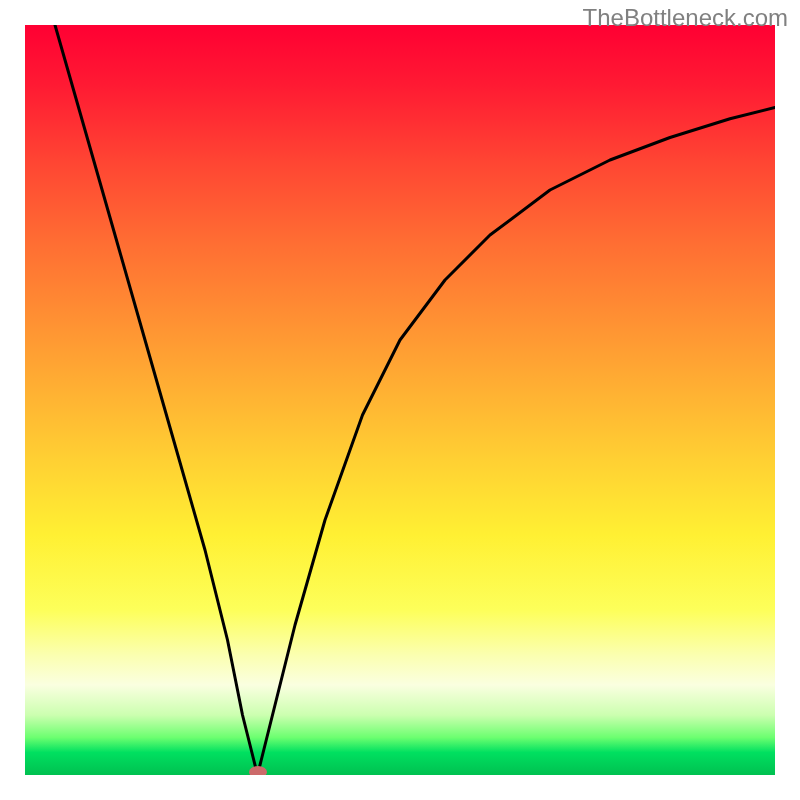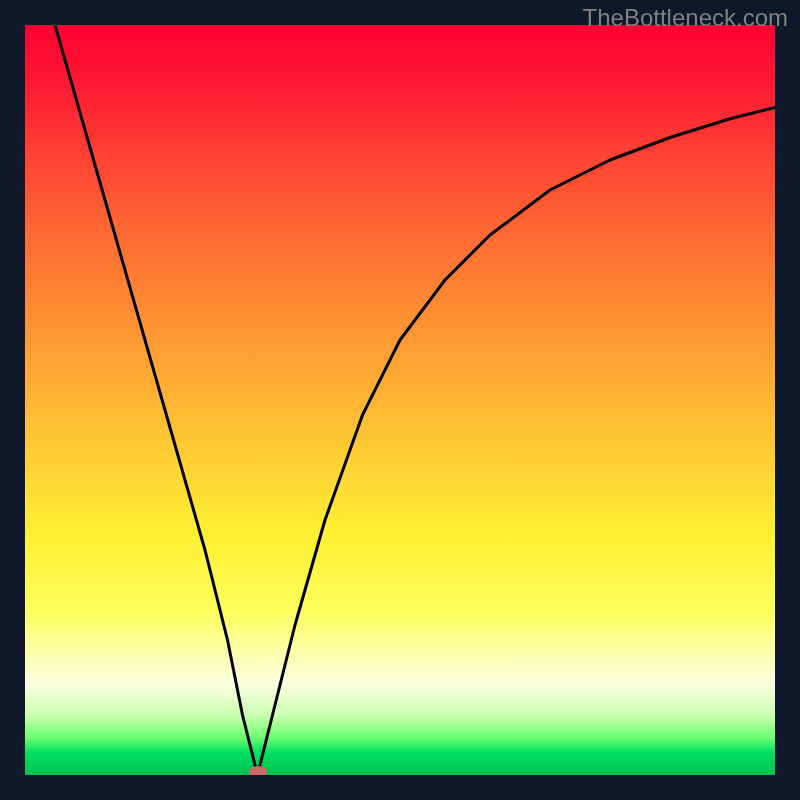--- a/index.html
+++ b/index.html
@@ -1,21 +1,21 @@
 <!DOCTYPE html>
 <html><head>
 <meta charset="utf-8">
 <style>
   * { margin: 0; padding: 0; box-sizing: border-box; }
   html, body { width: 800px; height: 800px; overflow: hidden; background: #000; }
   .frame {
     position: relative;
     width: 800px;
     height: 800px;
-    background: #0f172a;
+    background: #ffffff;
   }
   .watermark {
     position: absolute;
     top: 4px;
     right: 12px;
     font-family: Arial, Helvetica, sans-serif;
     font-size: 24px;
     color: #808080;
     font-weight: 500;
     z-index: 10;

